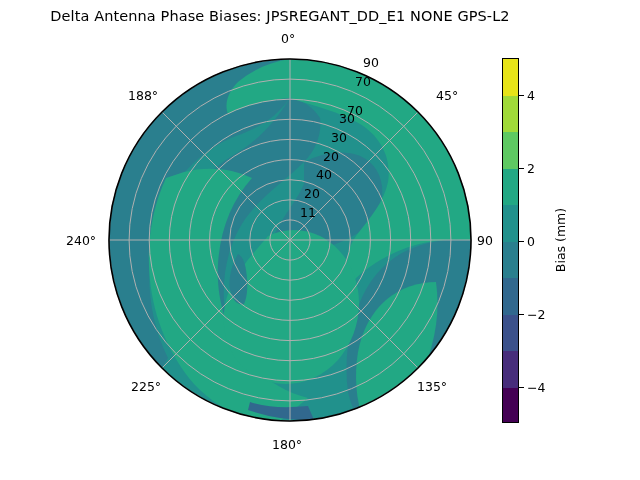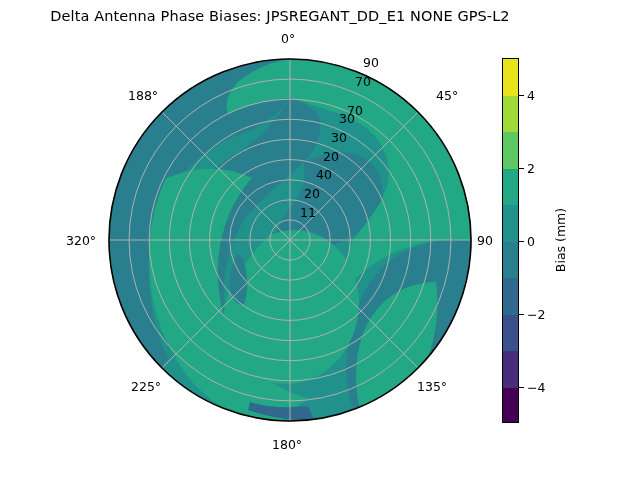--- a/index.html
+++ b/index.html
@@ -239,21 +239,21 @@
       <circle cx="182" cy="182" r="181" fill="none" stroke="#000000" stroke-width="1.6"></circle>
     </svg>
   </div>
 
   <div class="theta-label" style="left:281px; top:31px;">0°</div>
   <div class="theta-label" style="left:417px; top:88px;margin-left:19px;">45°</div>
   <div class="theta-label" style="left:477px; top:233px;">90</div>
   <div class="theta-label" style="left:417px; top:379px;text-align:center;">135°</div>
   <div class="theta-label" style="left:272px; top:437px;">180°</div>
   <div class="theta-label" style="left:131px; top:379px;">225°</div>
-  <div class="theta-label" style="left:66px; top:233px;">320°</div>
+  <div class="theta-label" style="left:66px; top:233px;">240°</div>
   <div class="theta-label" style="left:128px; top:88px;">188°</div>
 
   <div class="r-label" style="left:300px; top:205px;">11</div>
   <div class="r-label" style="left:304px; top:186px;">20</div>
   <div class="r-label" style="left:316px; top:167px;">40</div>
   <div class="r-label" style="left:323px; top:149px;">20</div>
   <div class="r-label" style="left:331px; top:130px;">30</div>
   <div class="r-label" style="left:339px; top:111px;">30</div>
   <div class="r-label" style="left:347px; top:103px;">70</div>
   <div class="r-label" style="left:355px; top:74px;">70</div>

